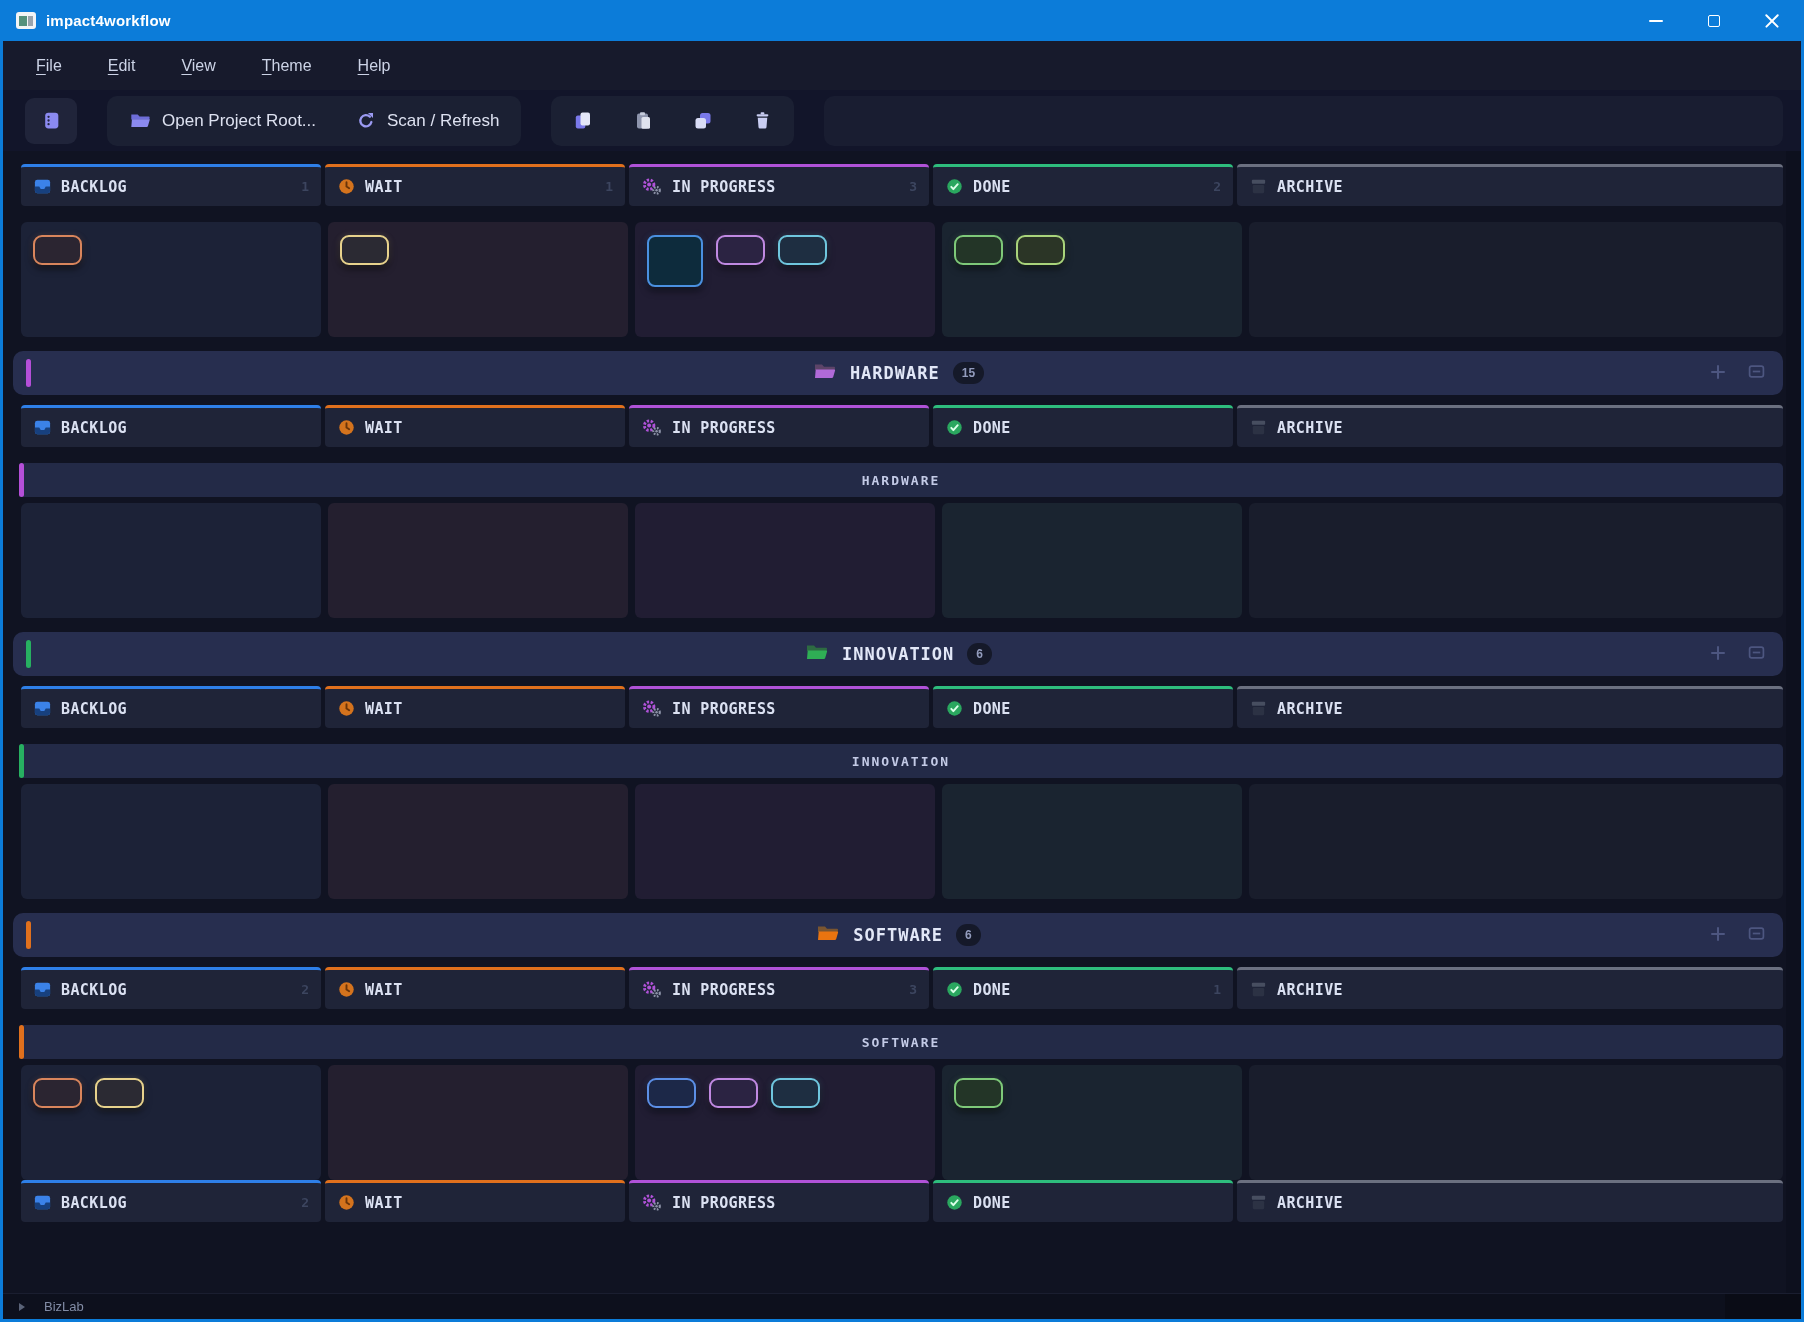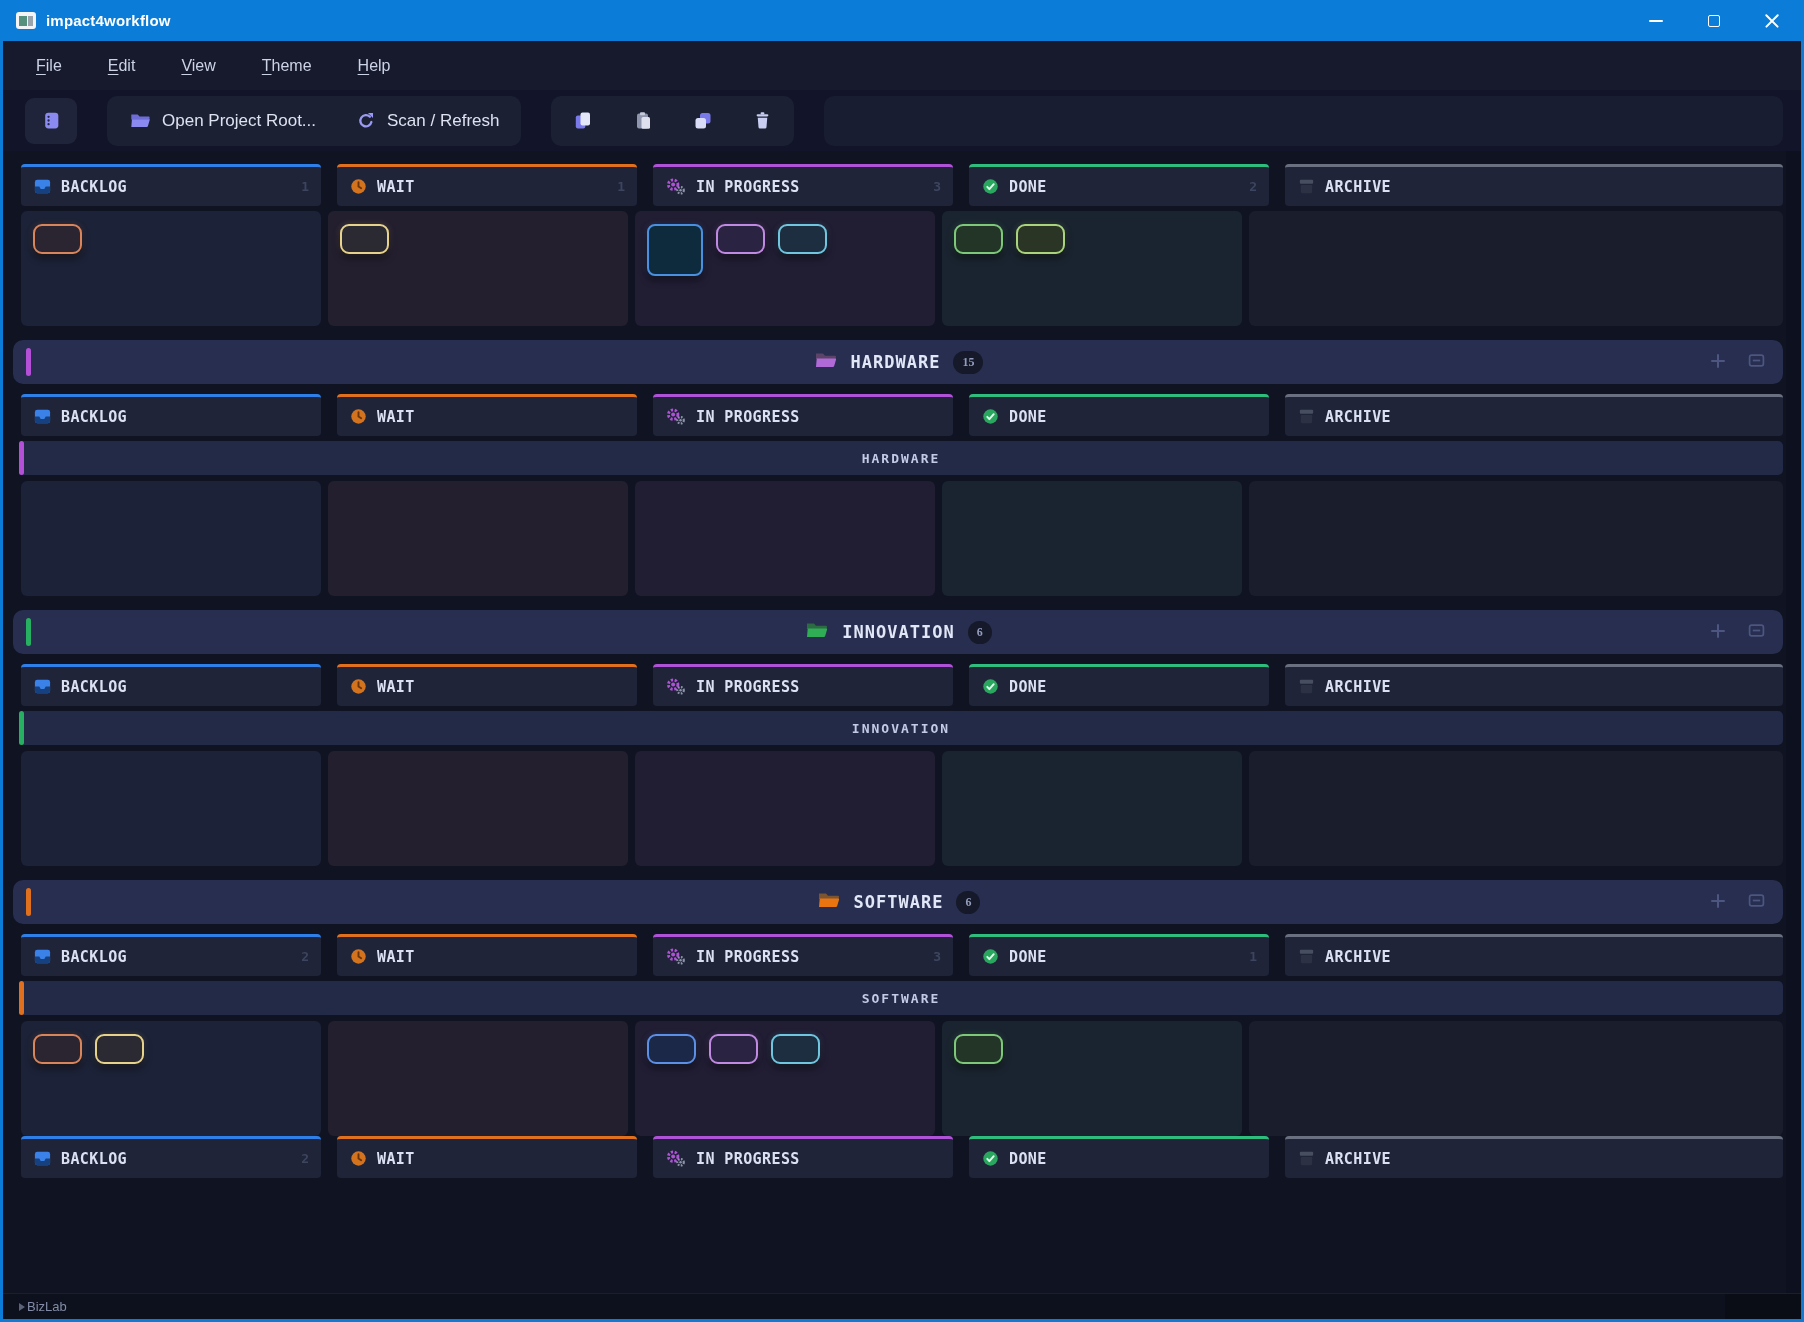--- a/index.html
+++ b/index.html
@@ -34,42 +34,42 @@
   .zoom-btn{padding:9px 18px;border-radius:8px;font-size:17px;color:#e2e5f3;background:none;border:0;font-family:"Liberation Sans",sans-serif;}
   .zoom-btn.active{background:#8a89ee;color:#15182d;}
   .tb-filler{flex:1;height:50px;background:#191d31;border-radius:10px;}
   
   .board{flex:1;position:relative;background:#101322;overflow:hidden;padding:13px 18px 0 10px;}
   .gutter{position:absolute;right:0;top:0;bottom:0;width:15px;background:#0d101e;}
   .sec-header{position:relative;height:44px;margin:14px 0 10px 0;background:#272e4f;border-radius:10px;
     display:flex;align-items:center;justify-content:center;gap:13px;}
   .sec-bar{position:absolute;left:13px;top:8px;bottom:8px;width:5px;border-radius:3px;}
   .sec-title{font-family:"DejaVu Sans Mono",monospace;font-weight:bold;font-size:17px;color:#e2e7f7;letter-spacing:1px;}
-  .sec-badge{background:#151929;color:#939cbd;border-radius:13px;padding:4px 9px;font-size:12px;font-weight:bold;font-family:Liberation Serif, serif;}
+  .sec-badge{background:#151929;color:#939cbd;border-radius:13px;padding:4px 9px;font-size:12px;font-weight:bold;}
   .sec-actions{position:absolute;right:16px;display:flex;gap:16px;align-items:center;}
   .sec-actions button{background:none;border:0;padding:2px;display:flex;align-items:center;}
-  .colrow{display:flex;gap:16px;height:42px;margin:0 0 5px 8px;}
+  .colrow{display:flex;gap:4px;height:42px;margin:0 0 16px 8px;}
   .colhead{flex:0 0 300px;display:flex;align-items:center;gap:9px;padding:0 12px;background:#1f2438;border-radius:4px;border-top:3px solid #555;}
   .colhead.stretch{flex:1 1 auto;}
   .clabel{font-family:"DejaVu Sans Mono",monospace;font-weight:bold;font-size:15px;color:#dbe1f2;letter-spacing:.4px;}
   .ccount{margin-left:auto;font-family:"DejaVu Sans Mono",monospace;font-weight:bold;font-size:13px;color:#3c455f;}
   .cicon svg{display:block;}
   .grouprow{position:relative;height:34px;margin:0 0 6px 6px;background:#232a47;border-radius:5px;
     display:flex;align-items:center;justify-content:center;}
   .group-bar{position:absolute;left:0;top:0;bottom:0;width:5px;border-radius:3px;}
   .grouplabel{font-family:"DejaVu Sans Mono",monospace;font-weight:bold;font-size:13px;letter-spacing:2px;color:#c3cae6;}
   .cardsrow{display:flex;gap:7px;height:115px;margin:0 0 0 8px;}
   .cardcell{flex:0 0 300px;border-radius:6px;padding:13px 12px;display:flex;align-items:flex-start;gap:13px;}
   .cardcell.stretch{flex:1 1 auto;}
   .cc-backlog{background:#1c2237;} .cc-wait{background:#241f2f;} .cc-inprogress{background:#211d33;}
   .cc-done{background:#1a2430;} .cc-archive{background:#191d2c;}
   .card{width:49px;height:30px;border-radius:9px;border:2px solid;box-shadow:0 4px 7px rgba(0,0,0,.5);}
   .card.big{width:56px;height:52px;border-radius:8px;}
   
-  .statusbar{height:26px;flex:0 0 26px;background:#0d101d;border-top:1px solid #1a1e30;display:flex;align-items:center;gap:2px;
+  .statusbar{height:26px;flex:0 0 26px;background:#0d101d;border-top:1px solid #1a1e30;display:flex;align-items:center;gap:19px;
     padding-left:16px;font-size:13px;color:#828ca6;position:relative;}
   .tri{width:0;height:0;border-left:6px solid #5a6378;border-top:4px solid transparent;border-bottom:4px solid transparent;}
   .grip{position:absolute;right:0;top:0;bottom:0;width:76px;background:#0a0c16;}
 </style>
 </head>
 <body>
 
 <div class="window">
 
   <div class="titlebar">

